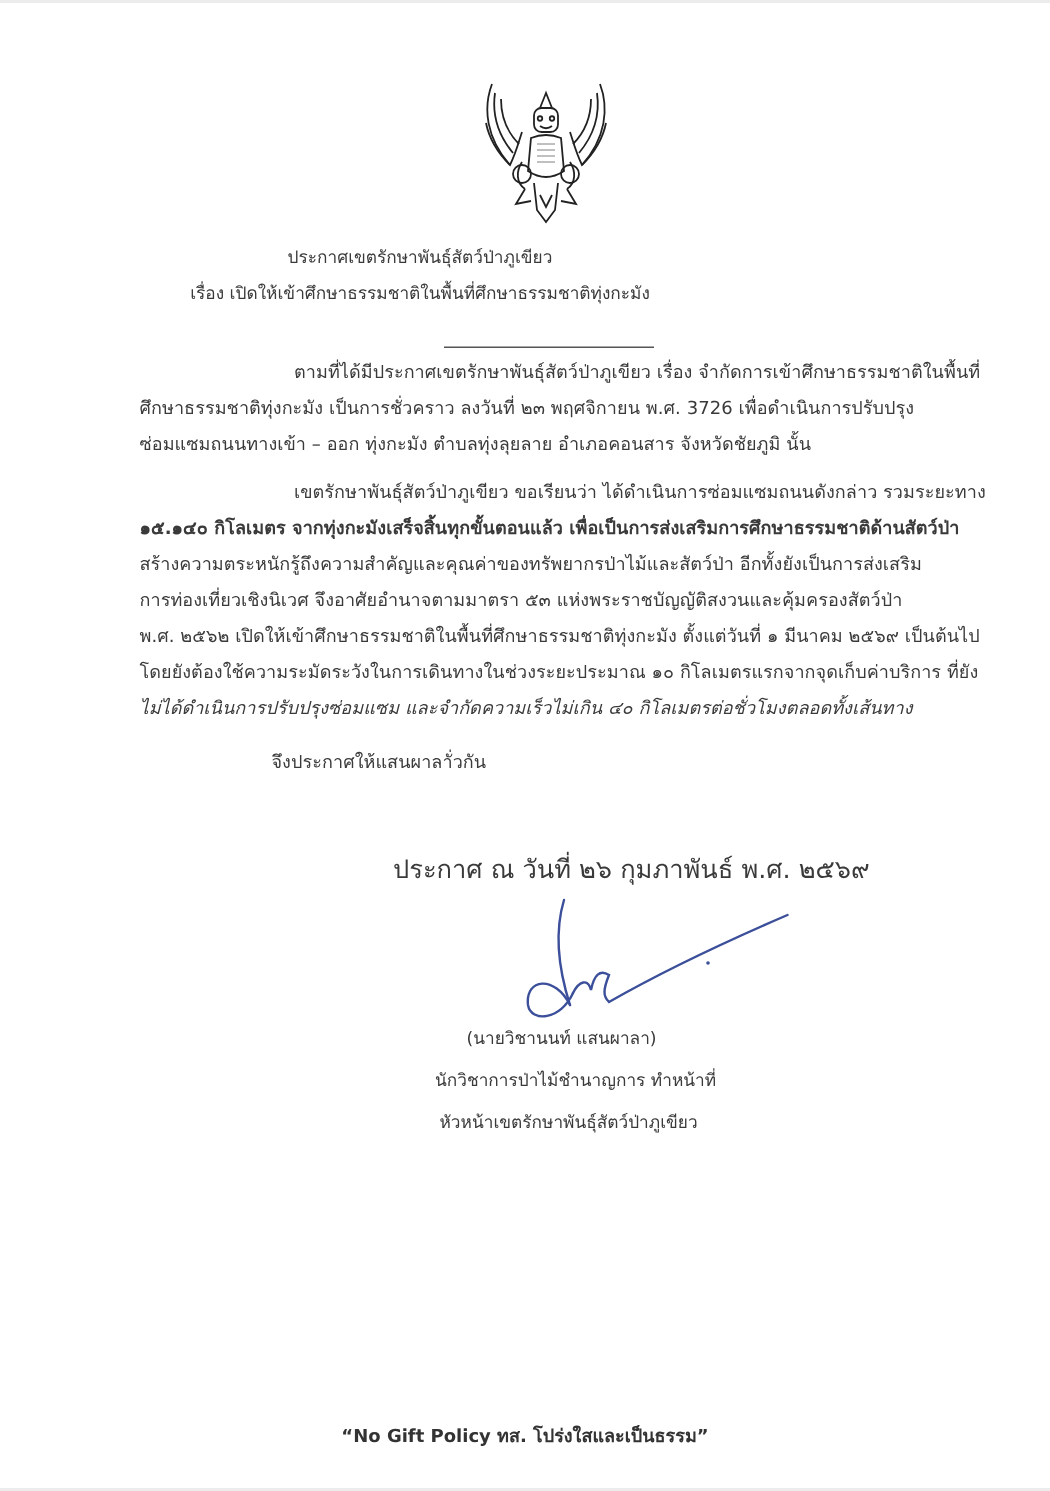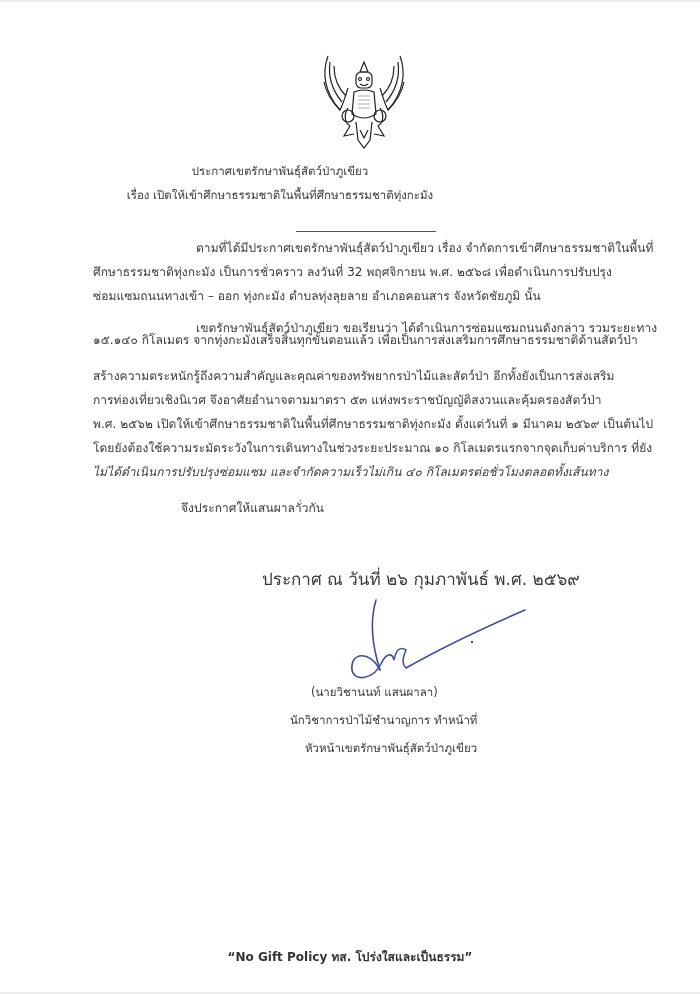--- a/index.html
+++ b/index.html
@@ -59,27 +59,27 @@
     <path d="M40 44 L52 44 M40 48 L52 48 M40 52 L52 52 M40 56 L52 56"></path>
   </g>
 </svg>
 
 <div class="centered title1">ประกาศเขตรักษาพันธุ์สัตว์ป่าภูเขียว</div>
 <div class="centered title2">เรื่อง  เปิดให้เข้าศึกษาธรรมชาติในพื้นที่ศึกษาธรรมชาติทุ่งกะมัง</div>
 <div class="divider"></div>
 
 <div>
   <div class="para-line" style="left:196px; top:240px;">ตามที่ได้มีประกาศเขตรักษาพันธุ์สัตว์ป่าภูเขียว เรื่อง จำกัดการเข้าศึกษาธรรมชาติในพื้นที่</div>
-  <div class="para-line" style="left:93px; top:264px;">ศึกษาธรรมชาติทุ่งกะมัง เป็นการชั่วคราว ลงวันที่  32  พฤศจิกายน พ.ศ. ๒๕๖๘ เพื่อดำเนินการปรับปรุง</div>
+  <div class="para-line" style="left:93px; top:264px;">ศึกษาธรรมชาติทุ่งกะมัง เป็นการชั่วคราว ลงวันที่  ๒๓  พฤศจิกายน พ.ศ. 3726 เพื่อดำเนินการปรับปรุง</div>
   <div class="para-line" style="left:93px; top:288px;">ซ่อมแซมถนนทางเข้า – ออก ทุ่งกะมัง ตำบลทุ่งลุยลาย อำเภอคอนสาร จังหวัดชัยภูมิ  นั้น</div>
 </div>
 
 <div>
   <div class="para-line" style="left:196px; top:320px;">เขตรักษาพันธุ์สัตว์ป่าภูเขียว ขอเรียนว่า ได้ดำเนินการซ่อมแซมถนนดังกล่าว รวมระยะทาง</div>
-  <div class="para-line" style="left:93px; top:332px;">๑๕.๑๔๐ กิโลเมตร จากทุ่งกะมังเสร็จสิ้นทุกขั้นตอนแล้ว เพื่อเป็นการส่งเสริมการศึกษาธรรมชาติด้านสัตว์ป่า</div>
+  <div class="para-line" style="left:93px; top:344px;font-weight:bold;">๑๕.๑๔๐ กิโลเมตร จากทุ่งกะมังเสร็จสิ้นทุกขั้นตอนแล้ว เพื่อเป็นการส่งเสริมการศึกษาธรรมชาติด้านสัตว์ป่า</div>
   <div class="para-line" style="left:93px; top:368px;">สร้างความตระหนักรู้ถึงความสำคัญและคุณค่าของทรัพยากรป่าไม้และสัตว์ป่า อีกทั้งยังเป็นการส่งเสริม</div>
   <div class="para-line" style="left:93px; top:392px;text-align:right;">การท่องเที่ยวเชิงนิเวศ  จึงอาศัยอำนาจตามมาตรา ๕๓ แห่งพระราชบัญญัติสงวนและคุ้มครองสัตว์ป่า</div>
   <div class="para-line" style="left:93px; top:416px;">พ.ศ. ๒๕๖๒ เปิดให้เข้าศึกษาธรรมชาติในพื้นที่ศึกษาธรรมชาติทุ่งกะมัง ตั้งแต่วันที่ ๑ มีนาคม ๒๕๖๙ เป็นต้นไป</div>
   <div class="para-line" style="left:93px; top:440px;">โดยยังต้องใช้ความระมัดระวังในการเดินทางในช่วงระยะประมาณ ๑๐ กิโลเมตรแรกจากจุดเก็บค่าบริการ ที่ยัง</div>
   <div class="para-line" style="left:93px; top:464px;font-style:italic;">ไม่ได้ดำเนินการปรับปรุงซ่อมแซม และจำกัดความเร็วไม่เกิน ๔๐ กิโลเมตรต่อชั่วโมงตลอดทั้งเส้นทาง</div>
 </div>
 
 <div class="para-line" style="left:181px; top:500px;">จึงประกาศให้แสนผาลาั่วกัน</div>
 
 <div class="date-line">ประกาศ  ณ  วันที่ ๒๖  กุมภาพันธ์ พ.ศ. ๒๕๖๙</div>
@@ -88,16 +88,16 @@
   <g fill="none" stroke="#3b4f9a" stroke-width="1.6" stroke-linecap="round">
     <path d="M36 10 C30 30,32 55,40 80"></path>
     <path d="M40 80 C30 60,10 62,12 80 C14 92,34 90,42 72"></path>
     <path d="M42 72 C46 64,52 62,54 70 C56 60,60 56,66 60 C62 70,62 74,66 78 C80 70,120 48,185 20"></path>
   </g>
   <circle cx="132" cy="52" r="1.2" fill="#3b4f9a"></circle>
 </svg>
 
 <div class="sig-line" style="left:311px; top:683px;">(นายวิชานนท์ แสนผาลา)</div>
 <div class="sig-line" style="left:290px; top:711px;">นักวิชาการป่าไม้ชำนาญการ ทำหน้าที่</div>
-<div class="sig-line" style="left:293px; top:739px;margin-left:12px;">หัวหน้าเขตรักษาพันธุ์สัตว์ป่าภูเขียว</div>
+<div class="sig-line" style="left:293px; top:739px;">หัวหน้าเขตรักษาพันธุ์สัตว์ป่าภูเขียว</div>
 
 <div class="footer">“No Gift Policy ทส. โปร่งใสและเป็นธรรม”</div>
 <div class="bottom-border"></div>
 
 </body></html>

